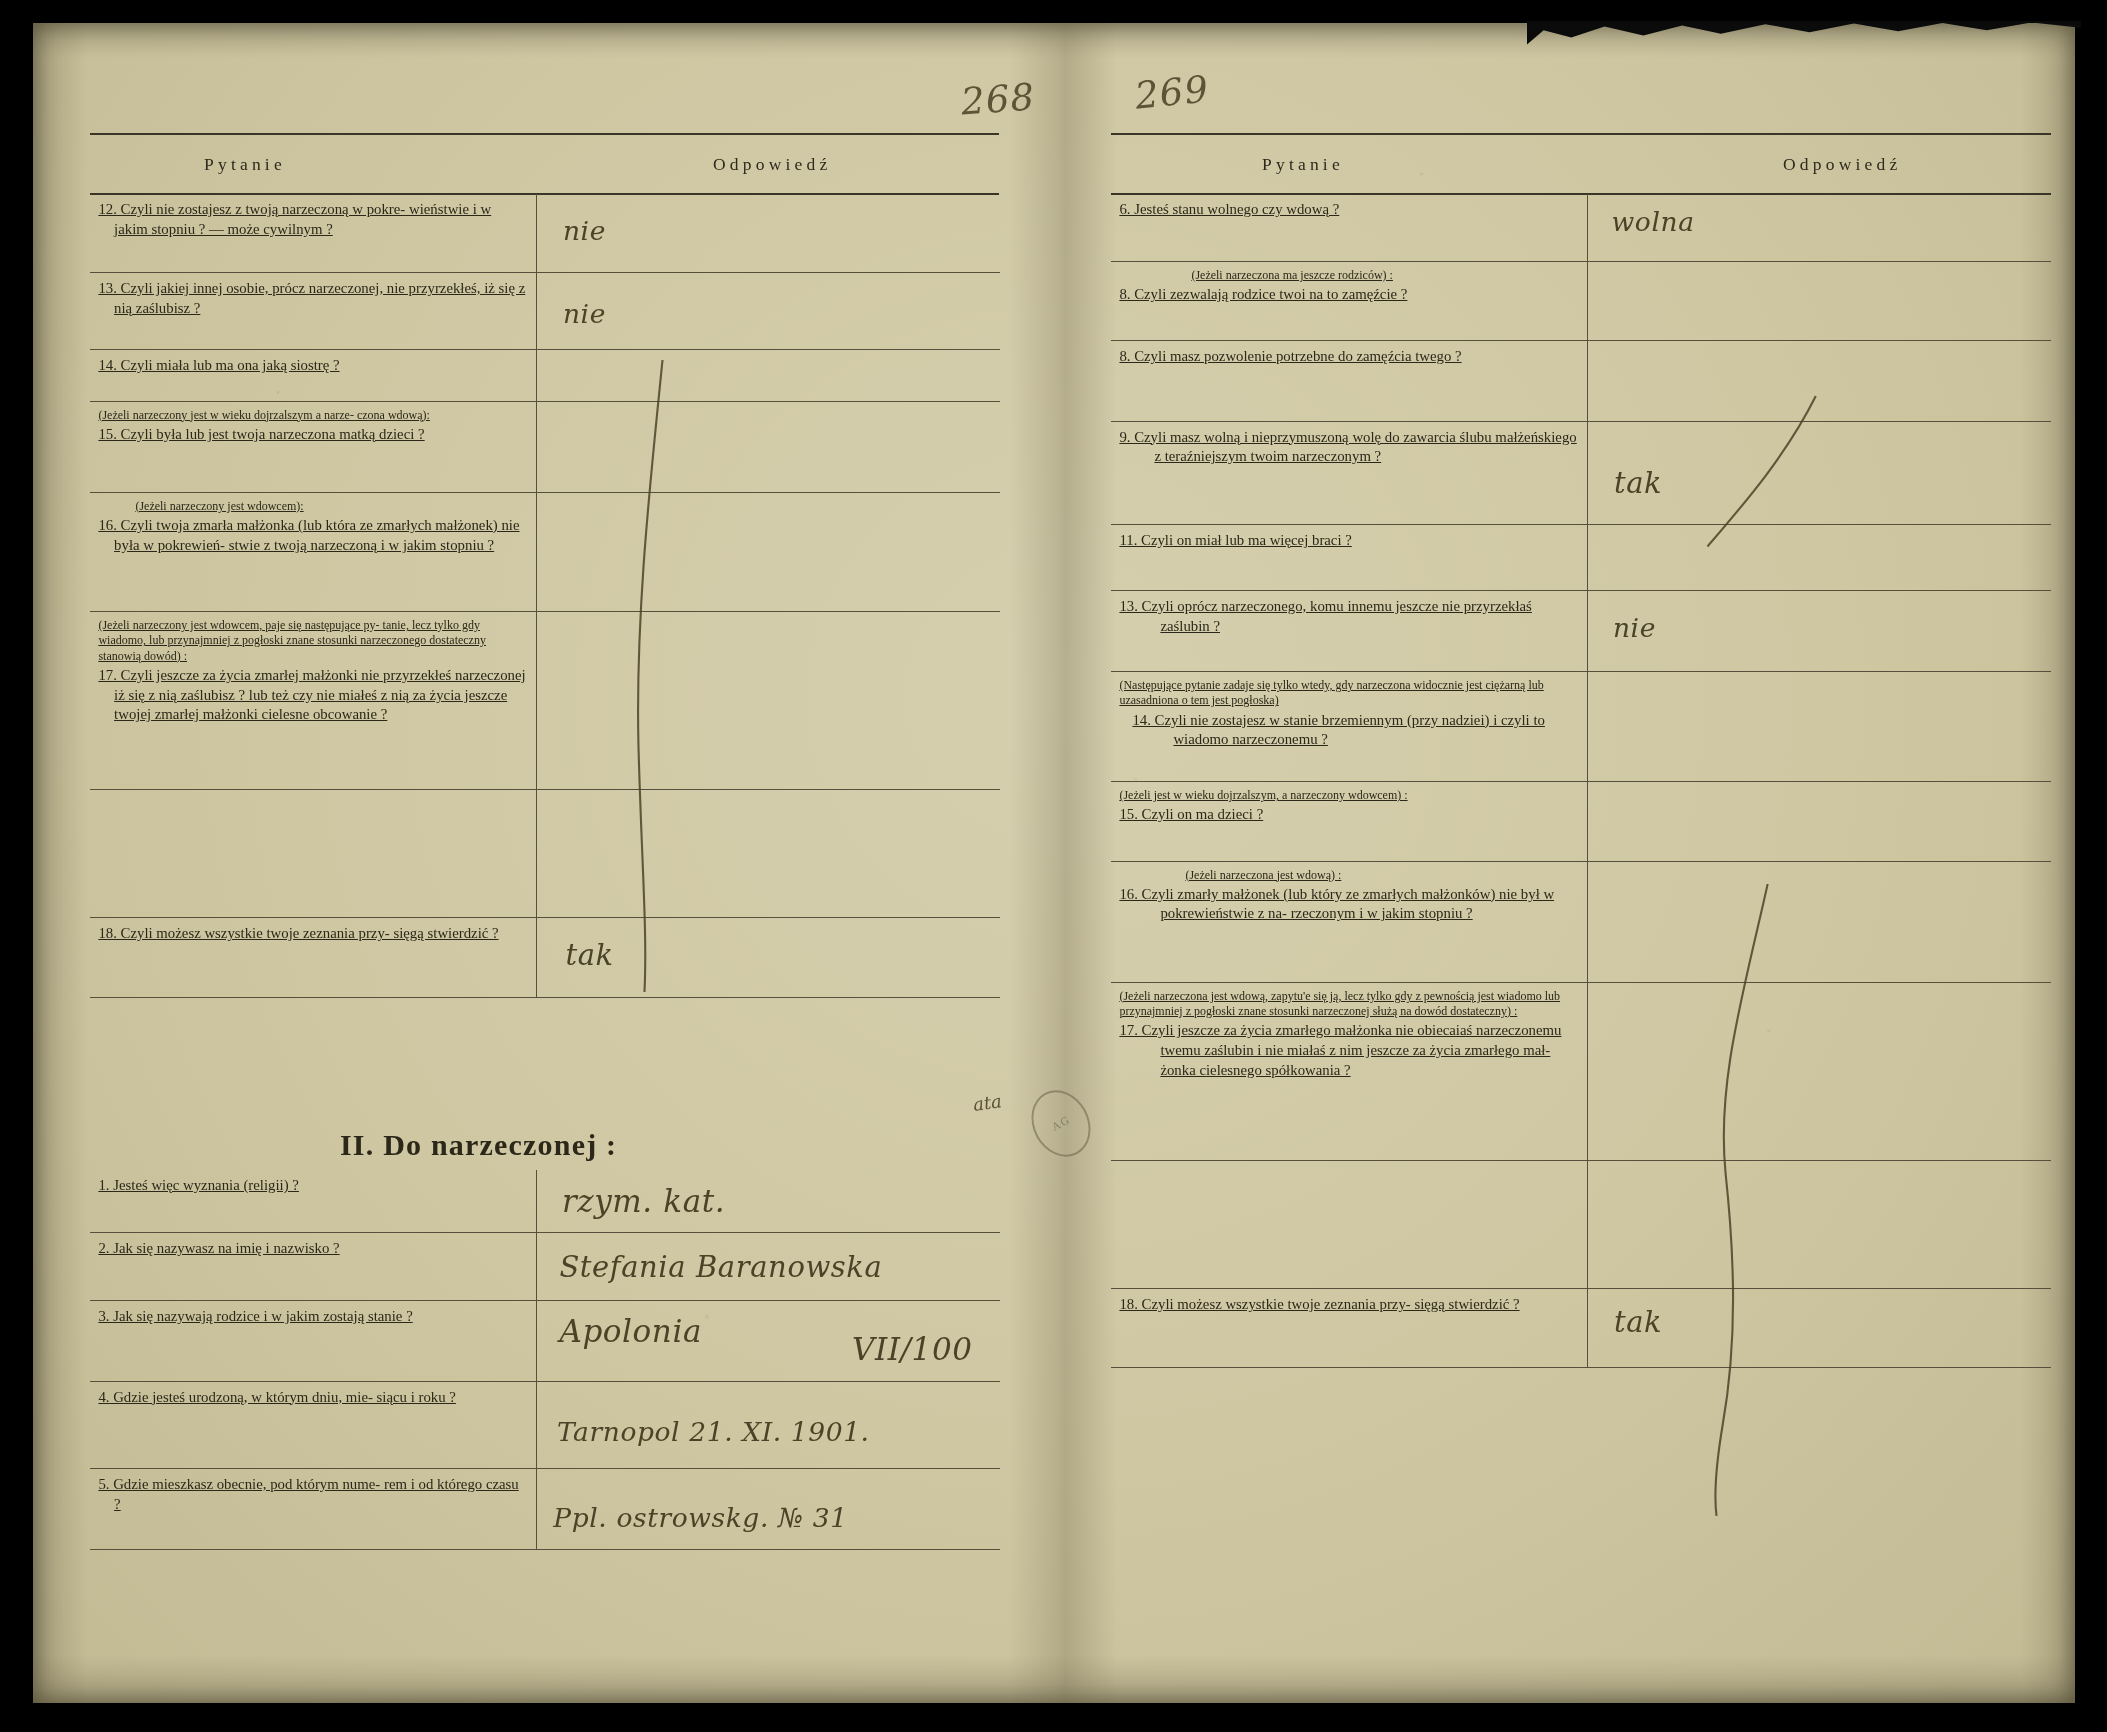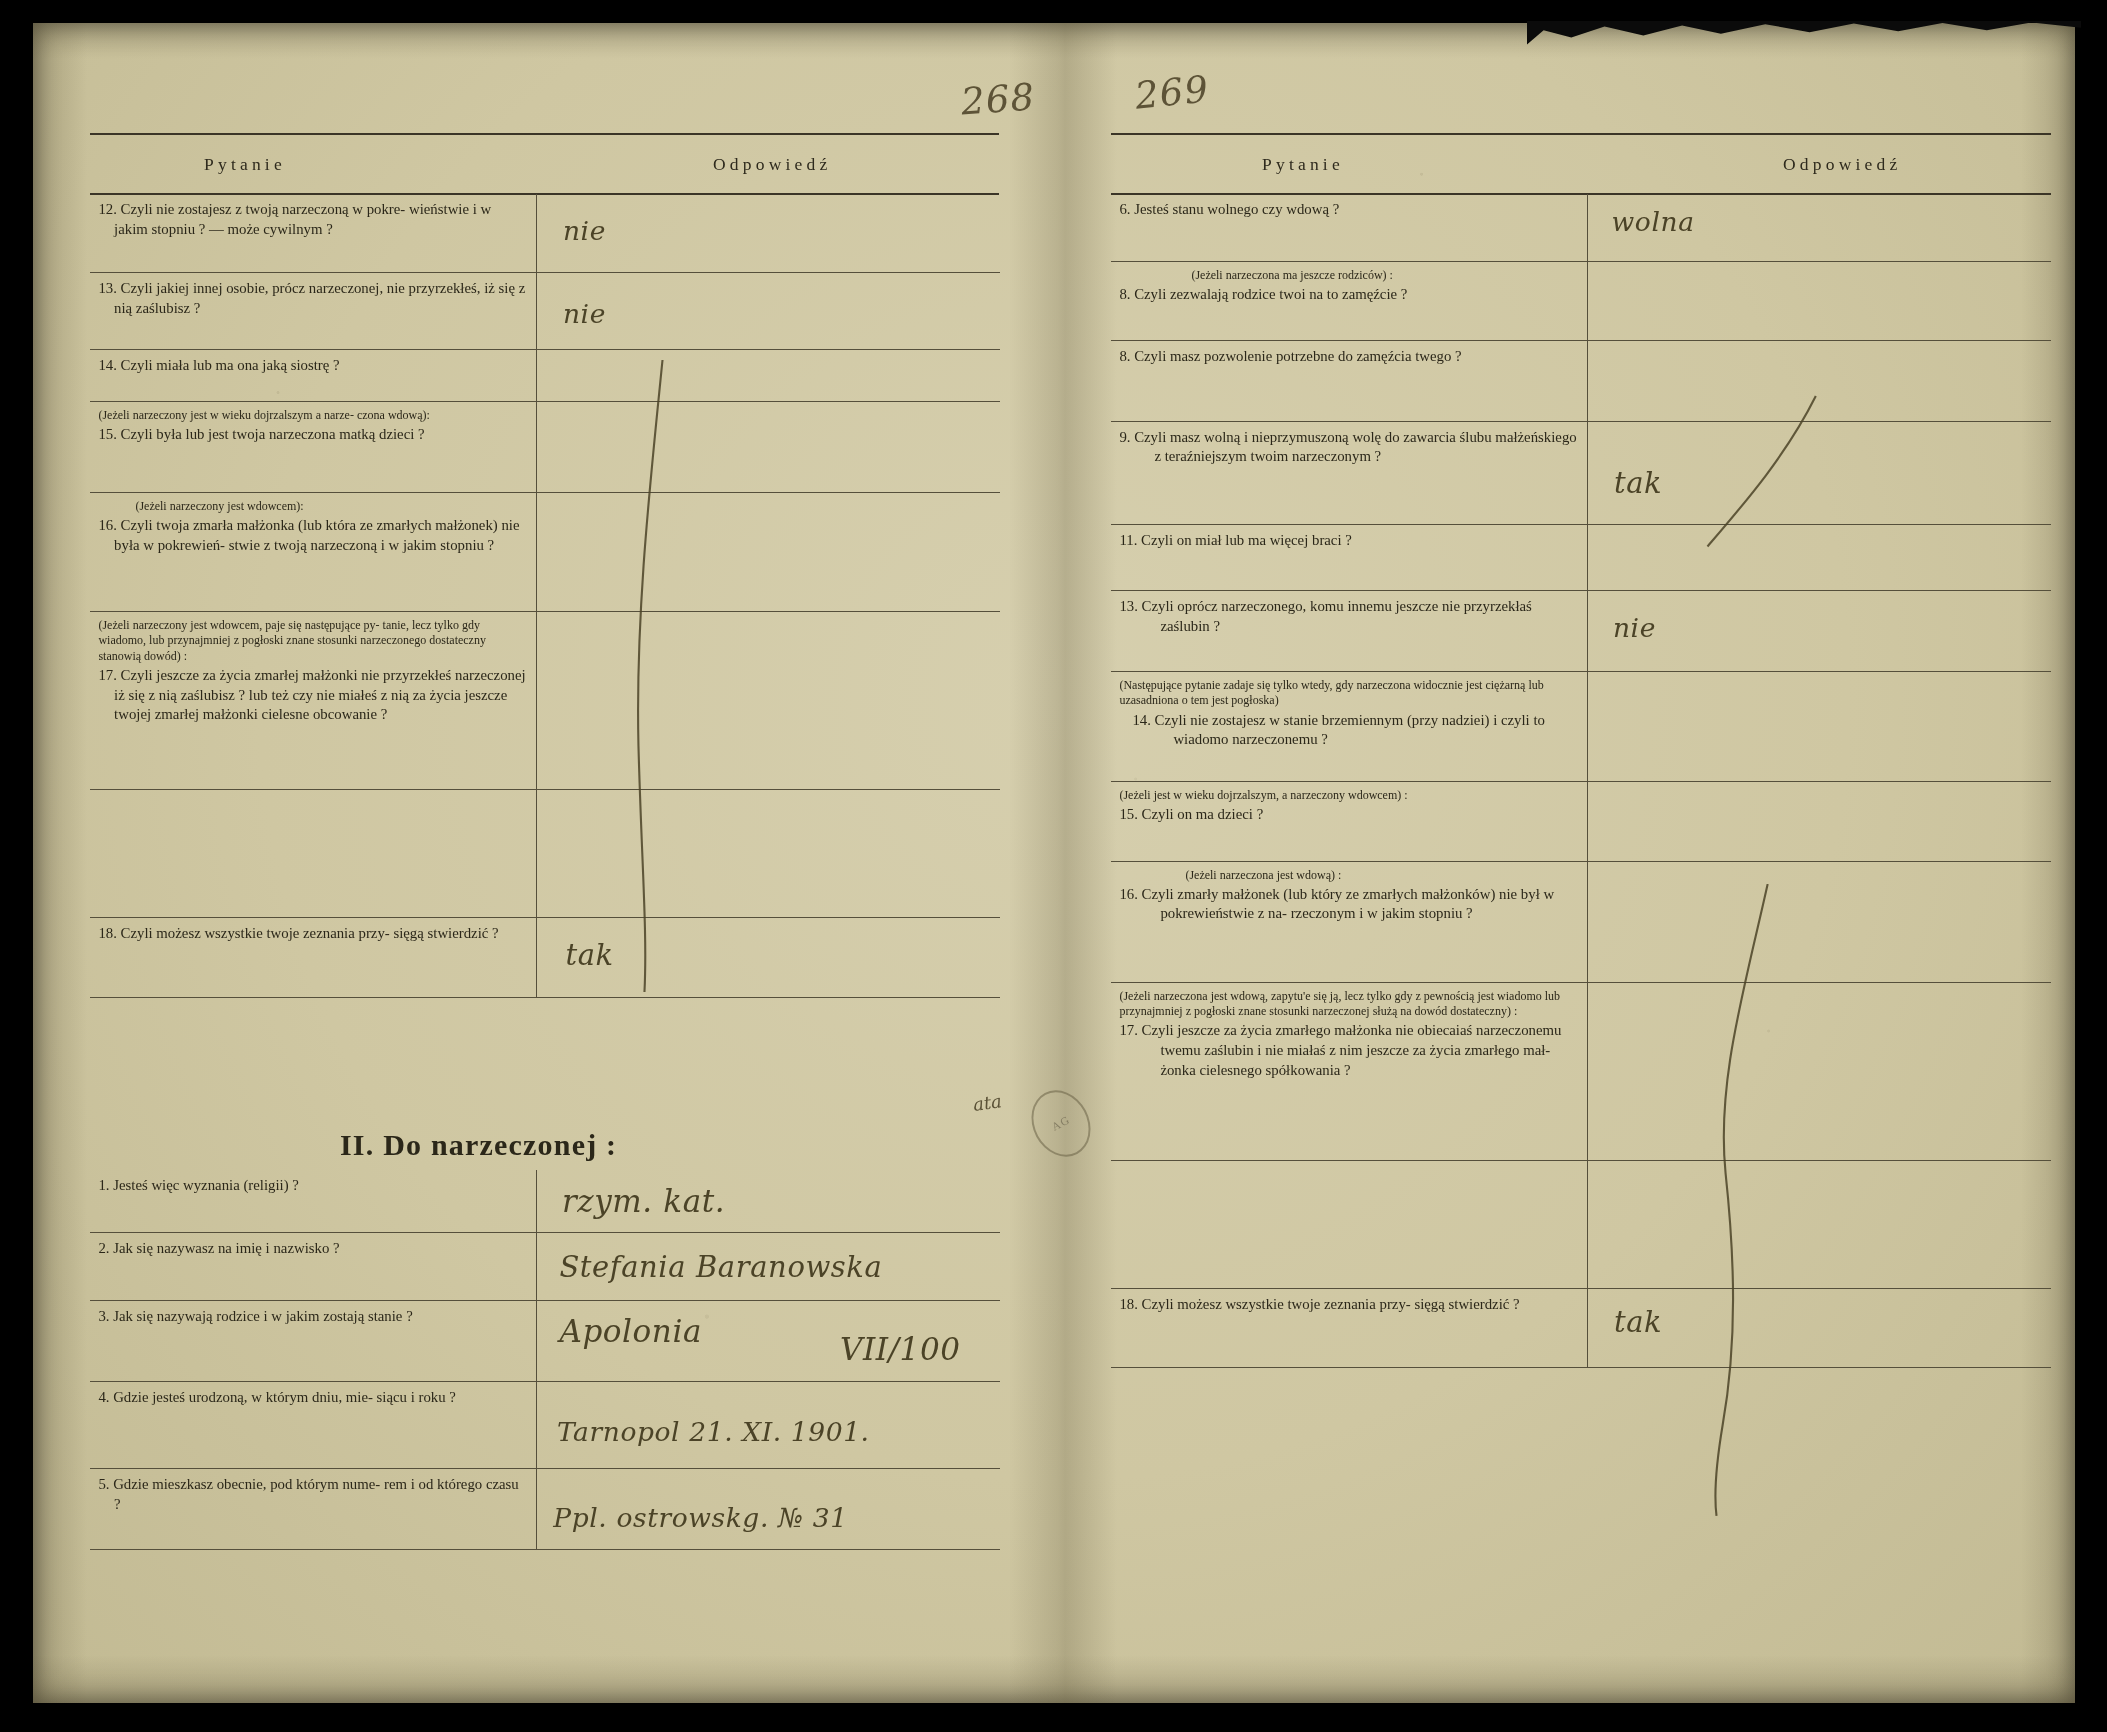--- a/index.html
+++ b/index.html
@@ -114,20 +114,21 @@
     table-layout: fixed;
     width: 100%;
   }
   table.qa td {
     border-bottom: 1.2px solid #554f3b;
     vertical-align: top;
     padding: 6px 8.4px 7.2px 8.4px;
     color: #2b2719;
     font-size: 14.8px;
     line-height: 1.34;
+    text-decoration: underline;
   }
   table.qa td.q {
     border-right: 1.2px solid #554f3b;
   }
 
   .small-note {
     font-size: 12px;
     line-height: 1.28;
     display: block;
     margin-bottom: 1.8px;
@@ -323,21 +324,21 @@
               <div class="ans-wrap"><span class="hw hw-lg" style="display:inline-block; margin-left:14.5px; margin-top:8.4px;">Stefania Baranowska</span></div>
             </td>
           </tr>
           <tr>
             <td class="q" style="height:66px;">
               <span class="indent"><span>3. Jak się nazywają rodzice i w jakim zostają stanie ?</span></span>
             </td>
             <td>
               <div class="ans-wrap">
                 <span class="hw hw-sm" style="display:inline-block; margin-left:14.5px; margin-top:3.6px;">Apolonia</span>
-                <span class="hw hw-sm" style="position:absolute; left:295px; top:22px;text-align:right;">VII/100</span>
+                <span class="hw hw-sm" style="position:absolute; left:307px; top:22px;text-align:right;">VII/100</span>
               </div>
             </td>
           </tr>
           <tr>
             <td class="q" style="height:73px;">
               <span class="indent"><span>4. Gdzie jesteś urodzoną, w którym dniu, mie- siącu i roku ?</span></span>
             </td>
             <td>
               <div class="ans-wrap"><span class="hw" style="display:inline-block; margin-left:12px; margin-top:26.5px;">Tarnopol 21. XI. 1901.</span></div>
             </td>

